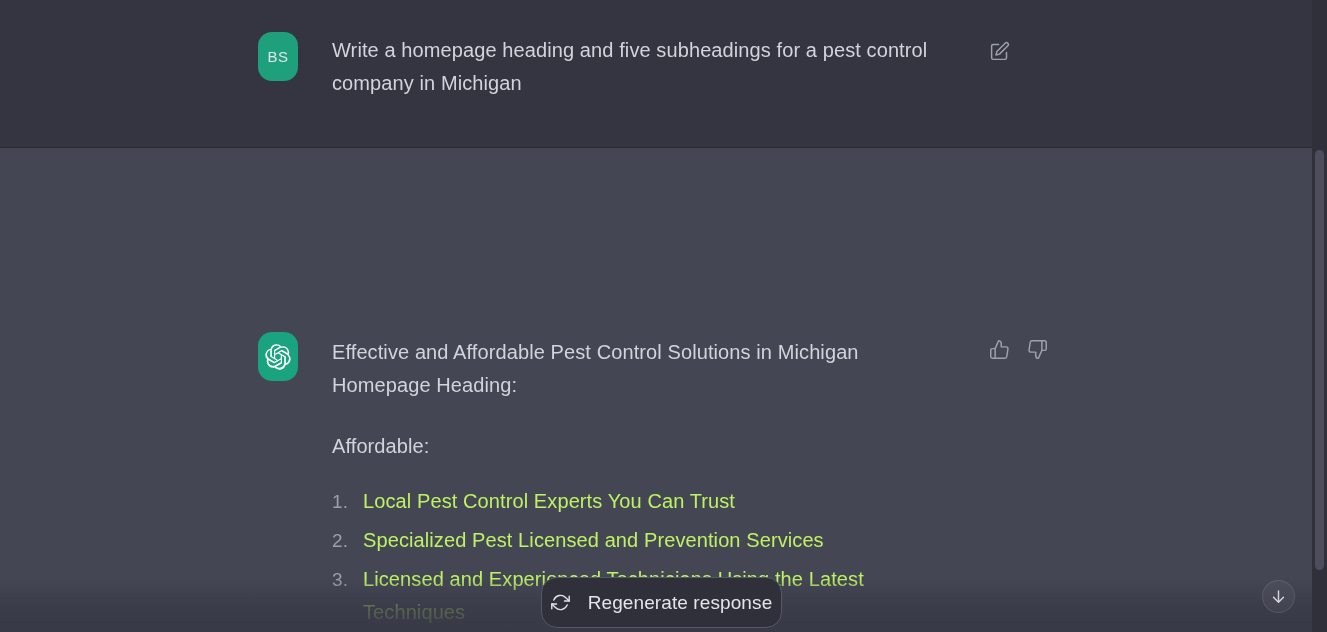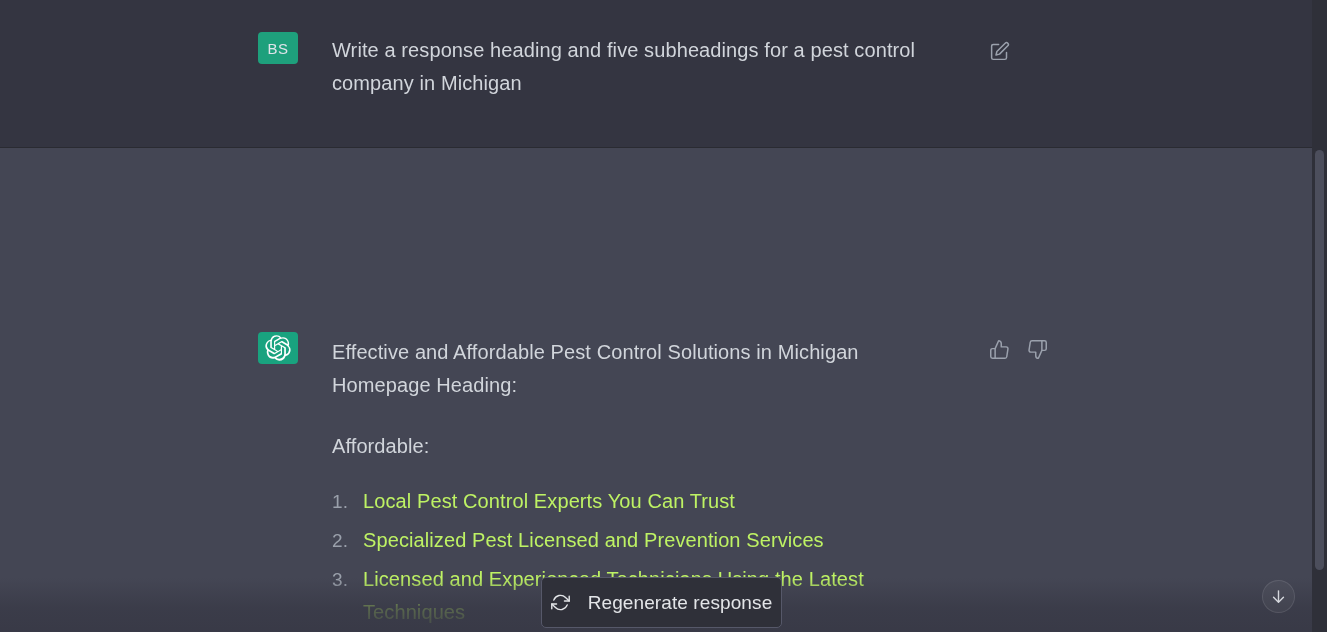--- a/index.html
+++ b/index.html
@@ -68,22 +68,22 @@
     position: relative;
     width: 100%;
     height: 100%;
   }
 
   
   .avatar {
     position: absolute;
     left: 258px;
     width: 40px;
-    height: 32px;
-    border-radius: 4px;
+    height: 49px;
+    border-radius: 14px;
     display: flex;
     align-items: center;
     justify-content: center;
     box-sizing: border-box;
   }
   .avatar.user {
     top: 32px;
     background: #1ea07c;
     color: #dfe3ea;
     font-size: 15px;
@@ -168,21 +168,21 @@
     top: 577px;
     width: 241px;
     height: 51px;
     box-sizing: border-box;
     display: flex;
     align-items: center;
     justify-content: center;
     gap: 18px;
     background: #2f3039;
     border: 1px solid #565869;
-    border-radius: 5px;
+    border-radius: 16px;
     color: #e3e5e8;
     font-size: 19px;
     letter-spacing: .1px;
     cursor: pointer;
     font-family: "Liberation Sans", "DejaVu Sans", sans-serif;
     z-index: 20;
   }
   .regenerate-btn svg { display: block; color: #e3e5e8; }
 
   
@@ -250,21 +250,21 @@
   </div>
 
   <div class="msg-row user">
     <div class="msg-inner">
 
       <div class="avatar user">
         <span>BS</span>
       </div>
 
       <div class="msg-body user">
-        <p class="para">Write a response heading and five subheadings for a pest control company in Michigan</p>
+        <p class="para">Write a homepage heading and five subheadings for a pest control company in Michigan</p>
       </div>
 
       <div class="actions user">
         <button class="icon-btn" title="Edit message">
           <span>
             <svg width="21" height="21" viewBox="0 0 24 24" fill="none" stroke="currentColor" stroke-width="1.7" stroke-linecap="round" stroke-linejoin="round">
               <path d="M11 4H5a2 2 0 0 0-2 2v13a2 2 0 0 0 2 2h13a2 2 0 0 0 2-2v-6"></path>
               <path d="M18.5 2.5a2.12 2.12 0 0 1 3 3L12 15l-4 1 1-4 9.5-9.5z"></path>
             </svg>
           </span>

